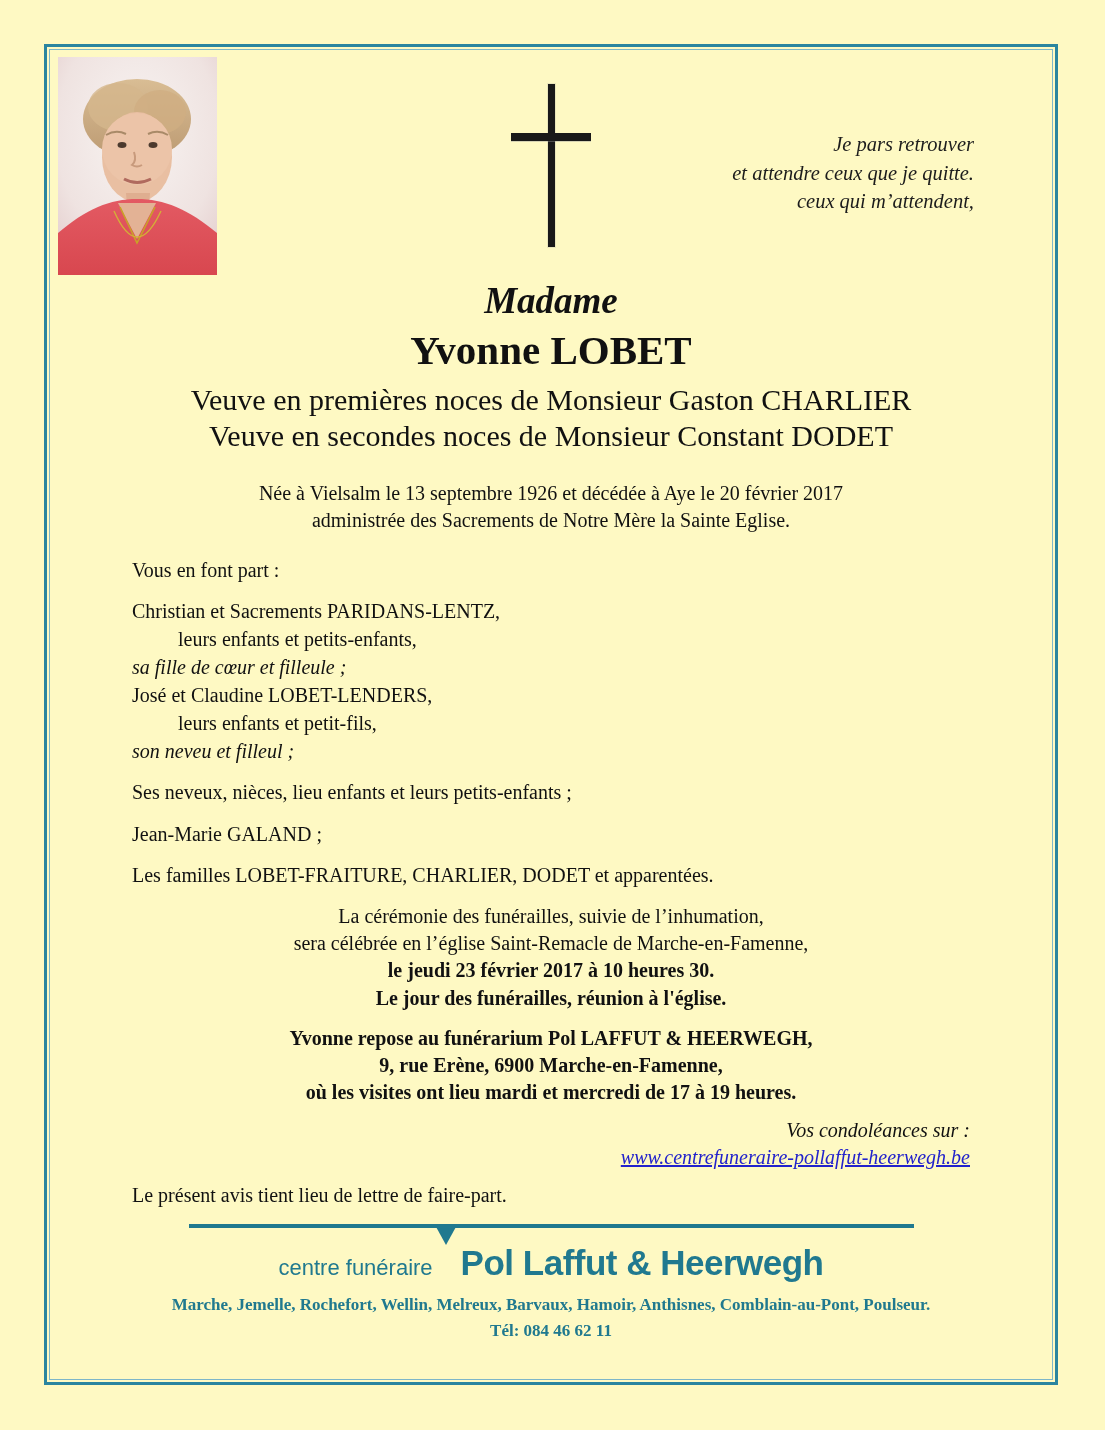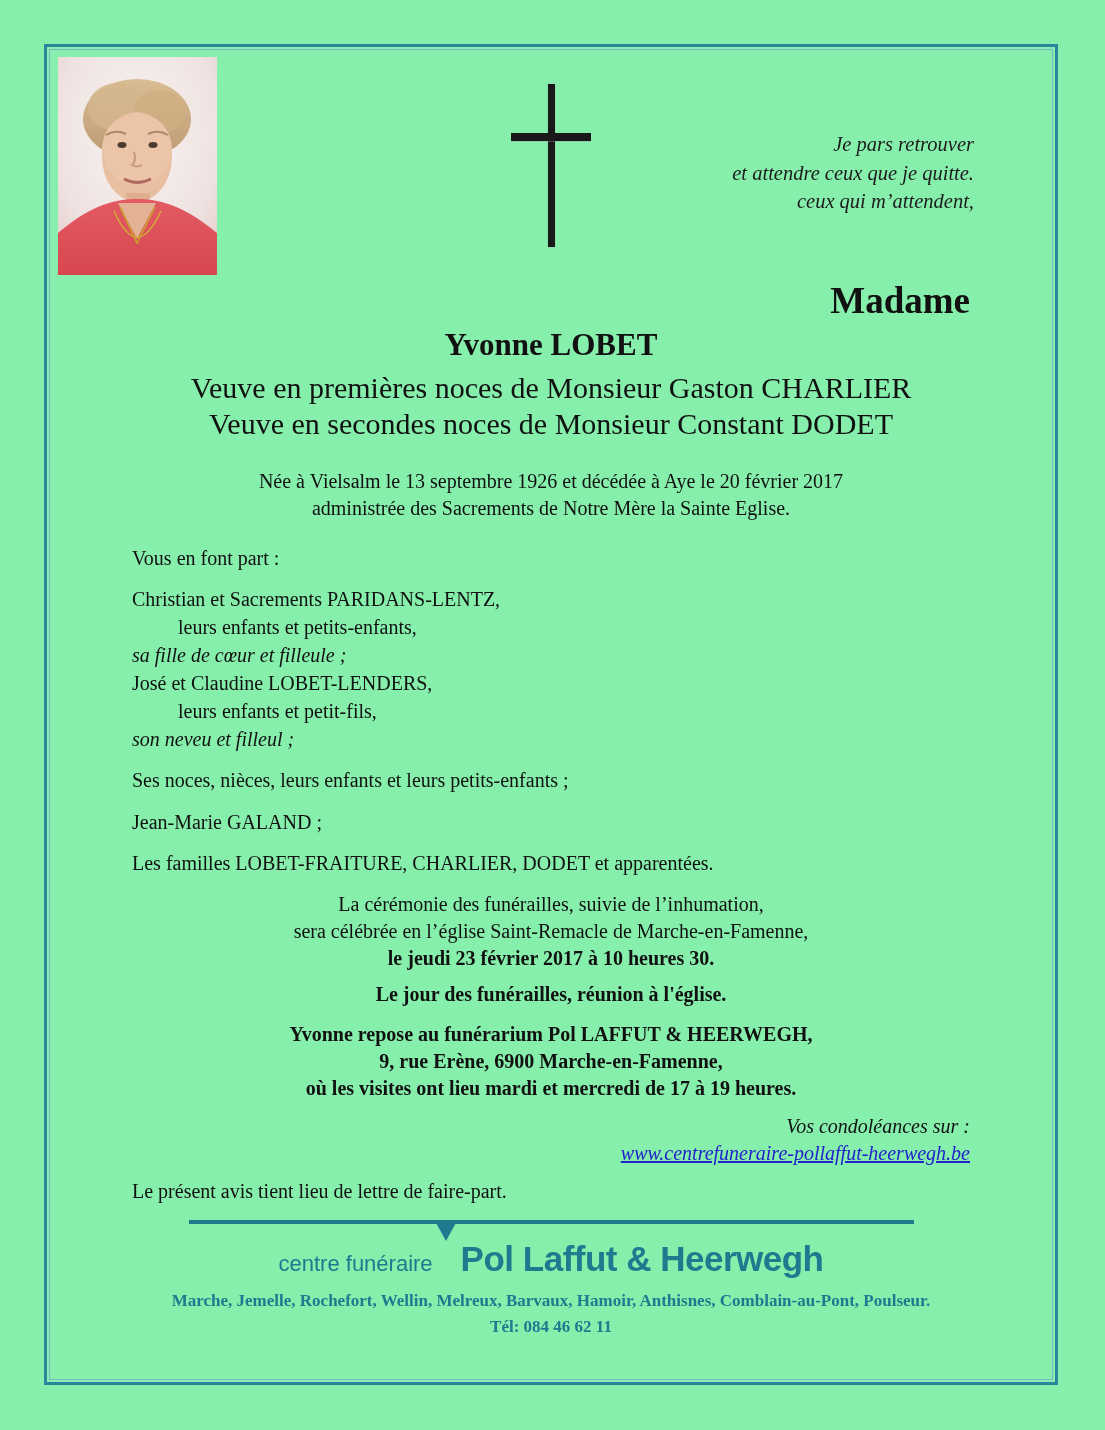--- a/index.html
+++ b/index.html
@@ -1,19 +1,19 @@
 <!DOCTYPE html>
 <html lang="fr"><head>
 <meta charset="utf-8">
 <style>
   html,body{margin:0;padding:0;background:#ffffff;}
   .page{
     position:relative;
     width:1105px;height:1430px;
-    background:#86efac;
+    background:#fef9c3;
     font-family:"Liberation Serif","DejaVu Serif",serif;
     color:#111111;
     overflow:hidden;
   }
   .frame{
     position:absolute;left:44px;top:44px;
     width:1014px;height:1341px;
     box-sizing:border-box;
     border:3px solid #2a859f;
   }
@@ -39,35 +39,35 @@
     position:absolute;right:78px;top:80px;
     text-align:right;font-style:italic;
     font-size:20.5px;line-height:1.4;color:#1c1c1c;
   }
   
   .main{
     position:relative;
     padding:228px 82px 0 82px;
     font-size:20px;line-height:1.4;
   }
-  .title1{text-align:right;font-weight:700;font-size:37px;line-height:1.25;}
-  .title2{text-align:center;font-weight:700;font-size:31px;line-height:1.2;margin-top:2px;}
+  .title1{text-align:center;font-weight:700;font-size:37px;line-height:1.25;font-style:italic;}
+  .title2{text-align:center;font-weight:700;font-size:41px;line-height:1.2;margin-top:2px;}
   .widow{text-align:center;font-size:30px;line-height:1.2;}
   .widow.first{margin-top:7px;}
   .life{text-align:center;margin-top:26px;line-height:1.35;}
   .intro{margin-top:22px;}
   .grp{margin-top:13px;}
   .sub-line{padding-left:46px;}
   .relation{text-align:left;font-style:italic;}
   .others1{margin-top:13px;}
   .others2{margin-top:14px;}
   .others3{margin-top:13px;}
   .ceremony{margin-top:14px;text-align:center;line-height:1.35;}
   .b{font-weight:700;}
-  .meeting{margin-top:8px;text-align:center;font-weight:700;}
+  .meeting{margin-top:0;text-align:center;font-weight:700;}
   .repose{margin-top:13px;text-align:center;font-weight:700;line-height:1.35;}
   .condolences{margin-top:11px;text-align:right;font-style:italic;line-height:1.35;}
   .condolence-link{color:#2222cc;text-decoration:underline;}
   .notice{margin-top:10px;}
   
   .footer-rule{margin:15px auto 0;width:725px;height:4px;background:#20798f;}
   .logo-row{
     margin-top:10px;
     display:flex;justify-content:center;align-items:baseline;gap:28px;
     font-family:"Liberation Sans","DejaVu Sans",sans-serif;color:#20798f;
@@ -158,21 +158,21 @@
           <div class="sub-line">leurs enfants et petits-enfants,</div>
         </div>
         <div class="relation">sa fille de cœur et filleule ;</div>
 
         <div>
           <div>José et Claudine LOBET-LENDERS,</div>
           <div class="sub-line">leurs enfants et petit-fils,</div>
         </div>
         <div class="relation">son neveu et filleul ;</div>
 
-        <div class="others1">Ses noces, nièces, leurs enfants et leurs petits-enfants ;</div>
+        <div class="others1">Ses neveux, nièces, lieu enfants et leurs petits-enfants ;</div>
         <div class="others2">Jean-Marie GALAND ;</div>
         <div class="others3">Les familles LOBET-FRAITURE, CHARLIER, DODET et apparentées.</div>
 
         <div class="ceremony">
           <div>La cérémonie des funérailles, suivie de l’inhumation,</div>
           <div>sera célébrée en l’église Saint-Remacle de Marche-en-Famenne,</div>
           <div class="b">le jeudi 23 février 2017 à 10 heures 30.</div>
         </div>
 
         <div class="meeting">Le jour des funérailles, réunion à l'église.</div>

